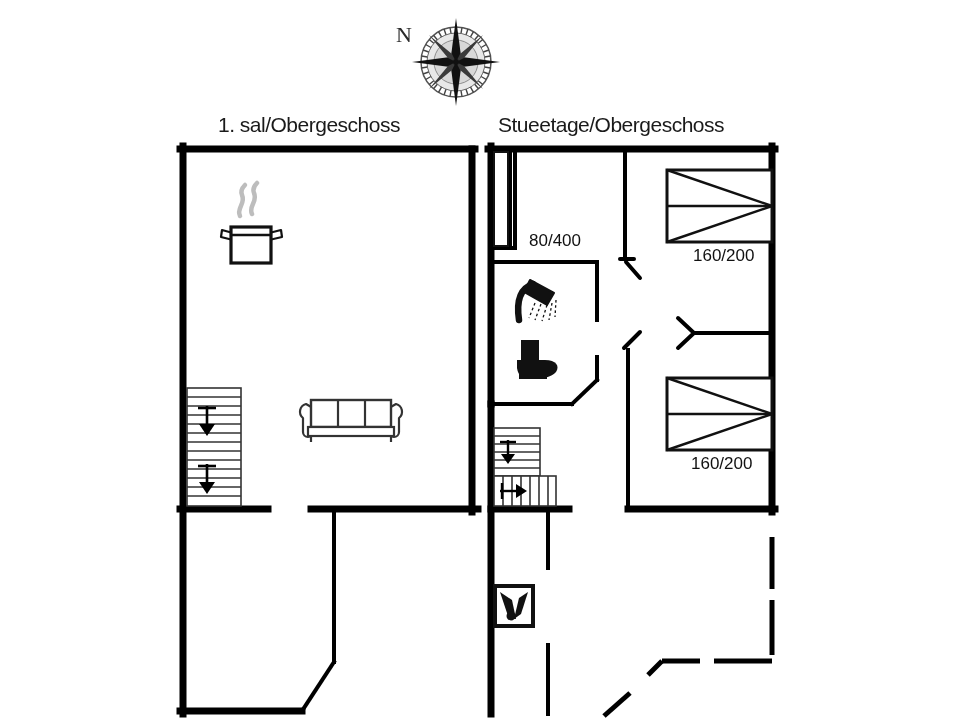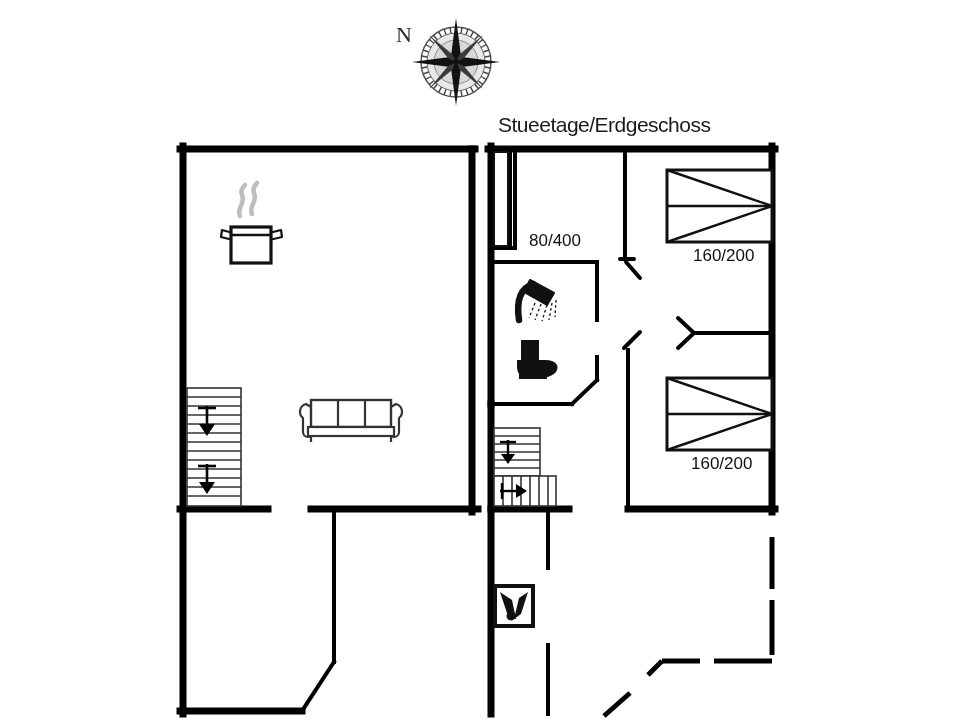--- a/index.html
+++ b/index.html
@@ -327,19 +327,20 @@
       <g>
         <rect x="495" y="586" width="38" height="40" fill="#fff" stroke="#111" stroke-width="4"></rect>
         <path d="M500 592 L512 600 L516 619 L509 619 Z" fill="#111"></path>
         <path d="M528 592 L521 614 L514 619 L519 598 Z" fill="#111"></path>
         <circle cx="511" cy="616" r="4.5" fill="#111"></circle>
       </g>
     </g>
 
   </svg>
 
-  <div id="title-right" class="floor-title">Stueetage/Erdgeschoss</div>
+  <div id="title-left" class="floor-title">1. sal/Obergeschoss</div>
+  <div id="title-right" class="floor-title">Stueetage/Obergeschoss</div>
 
   <div id="dim-single" class="dim-label">80/400</div>
   <div id="dim-bed-1" class="dim-label">160/200</div>
   <div id="dim-bed-2" class="dim-label">160/200</div>
 
 </div>
 
 </body></html>

